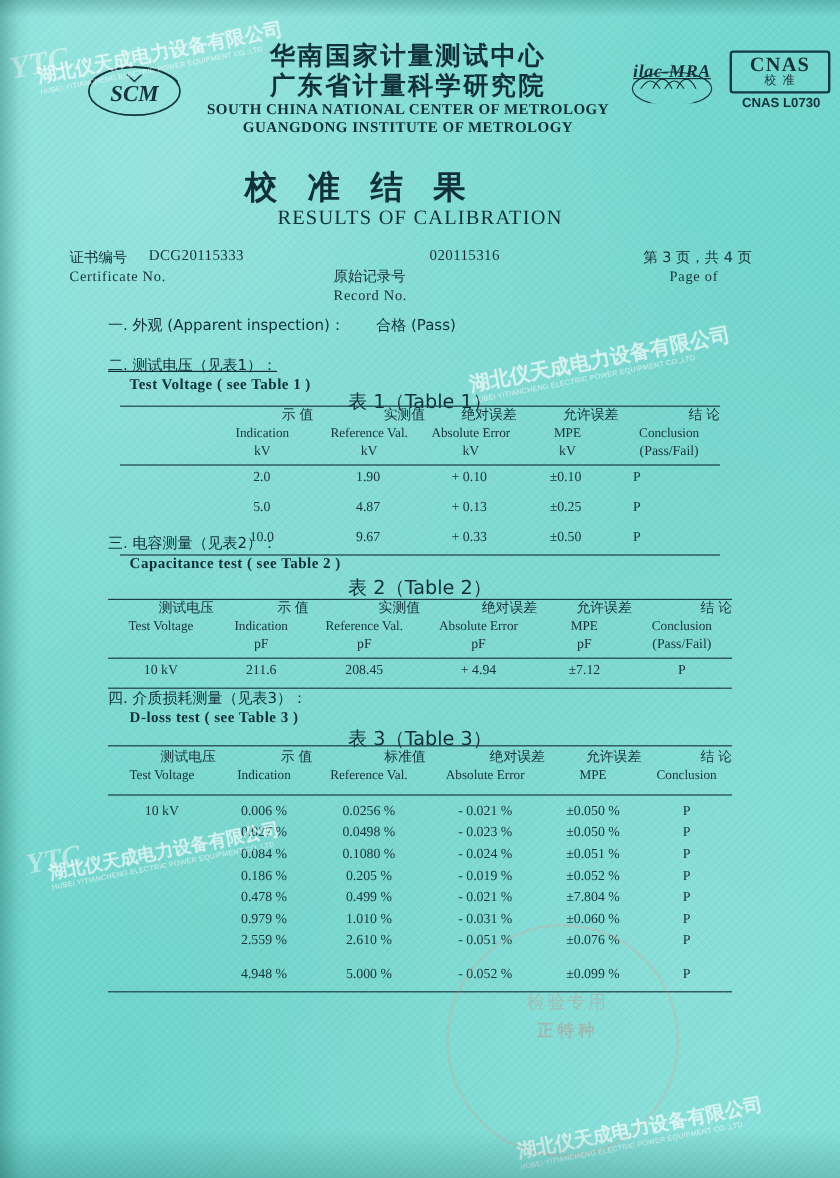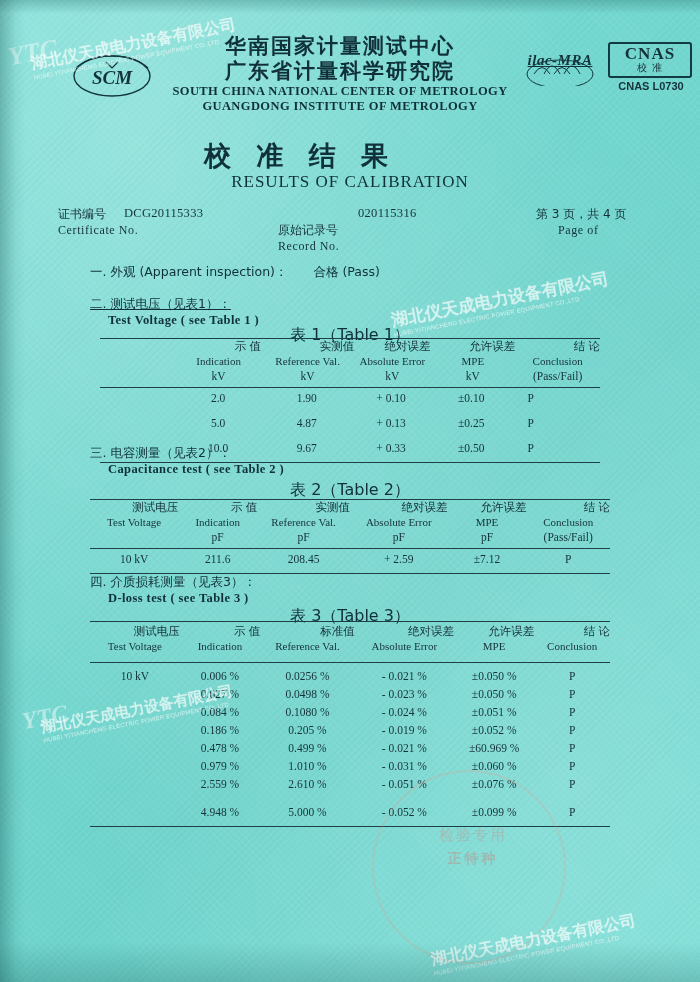--- a/index.html
+++ b/index.html
@@ -494,21 +494,21 @@
         <div class="cellbox c2 unit">pF</div>
         <div class="cellbox c3 unit">pF</div>
         <div class="cellbox c4 unit">pF</div>
         <div class="cellbox c5 unit">(Pass/Fail)</div>
       </div>
       <div style="border-bottom:1px solid #1d3f46; height:3px;"></div>
       <div class="row" style="margin-top:3px;">
         <div class="cellbox c0">10 kV</div>
         <div class="cellbox c1">211.6</div>
         <div class="cellbox c2">208.45</div>
-        <div class="cellbox c3">+ 2.59</div>
+        <div class="cellbox c3">+ 4.94</div>
         <div class="cellbox c4">±7.12</div>
         <div class="cellbox c5">P</div>
       </div>
       <div style="border-bottom:1px solid #1d3f46; height:6px;"></div>
     </div>
 
     <div class="sec4 sec-cn">四. 介质损耗测量（见表3）：</div>
     <div class="sec4-en sec-en">D-loss test ( see Table 3 )</div>
     <div class="tbl-caption" style="position:absolute; left:180px; top:606px; width:340px;">表 3（Table 3）</div>
 
@@ -562,21 +562,21 @@
         <div class="cellbox c2">0.205 %</div>
         <div class="cellbox c3">- 0.019 %</div>
         <div class="cellbox c4">±0.052 %</div>
         <div class="cellbox c5">P</div>
       </div>
       <div class="row" style="margin-top:3px;">
         <div class="cellbox c0"></div>
         <div class="cellbox c1">0.478 %</div>
         <div class="cellbox c2">0.499 %</div>
         <div class="cellbox c3">- 0.021 %</div>
-        <div class="cellbox c4">±60.969 %</div>
+        <div class="cellbox c4">±7.804 %</div>
         <div class="cellbox c5">P</div>
       </div>
       <div class="row" style="margin-top:3px;">
         <div class="cellbox c0"></div>
         <div class="cellbox c1">0.979 %</div>
         <div class="cellbox c2">1.010 %</div>
         <div class="cellbox c3">- 0.031 %</div>
         <div class="cellbox c4">±0.060 %</div>
         <div class="cellbox c5">P</div>
       </div>

